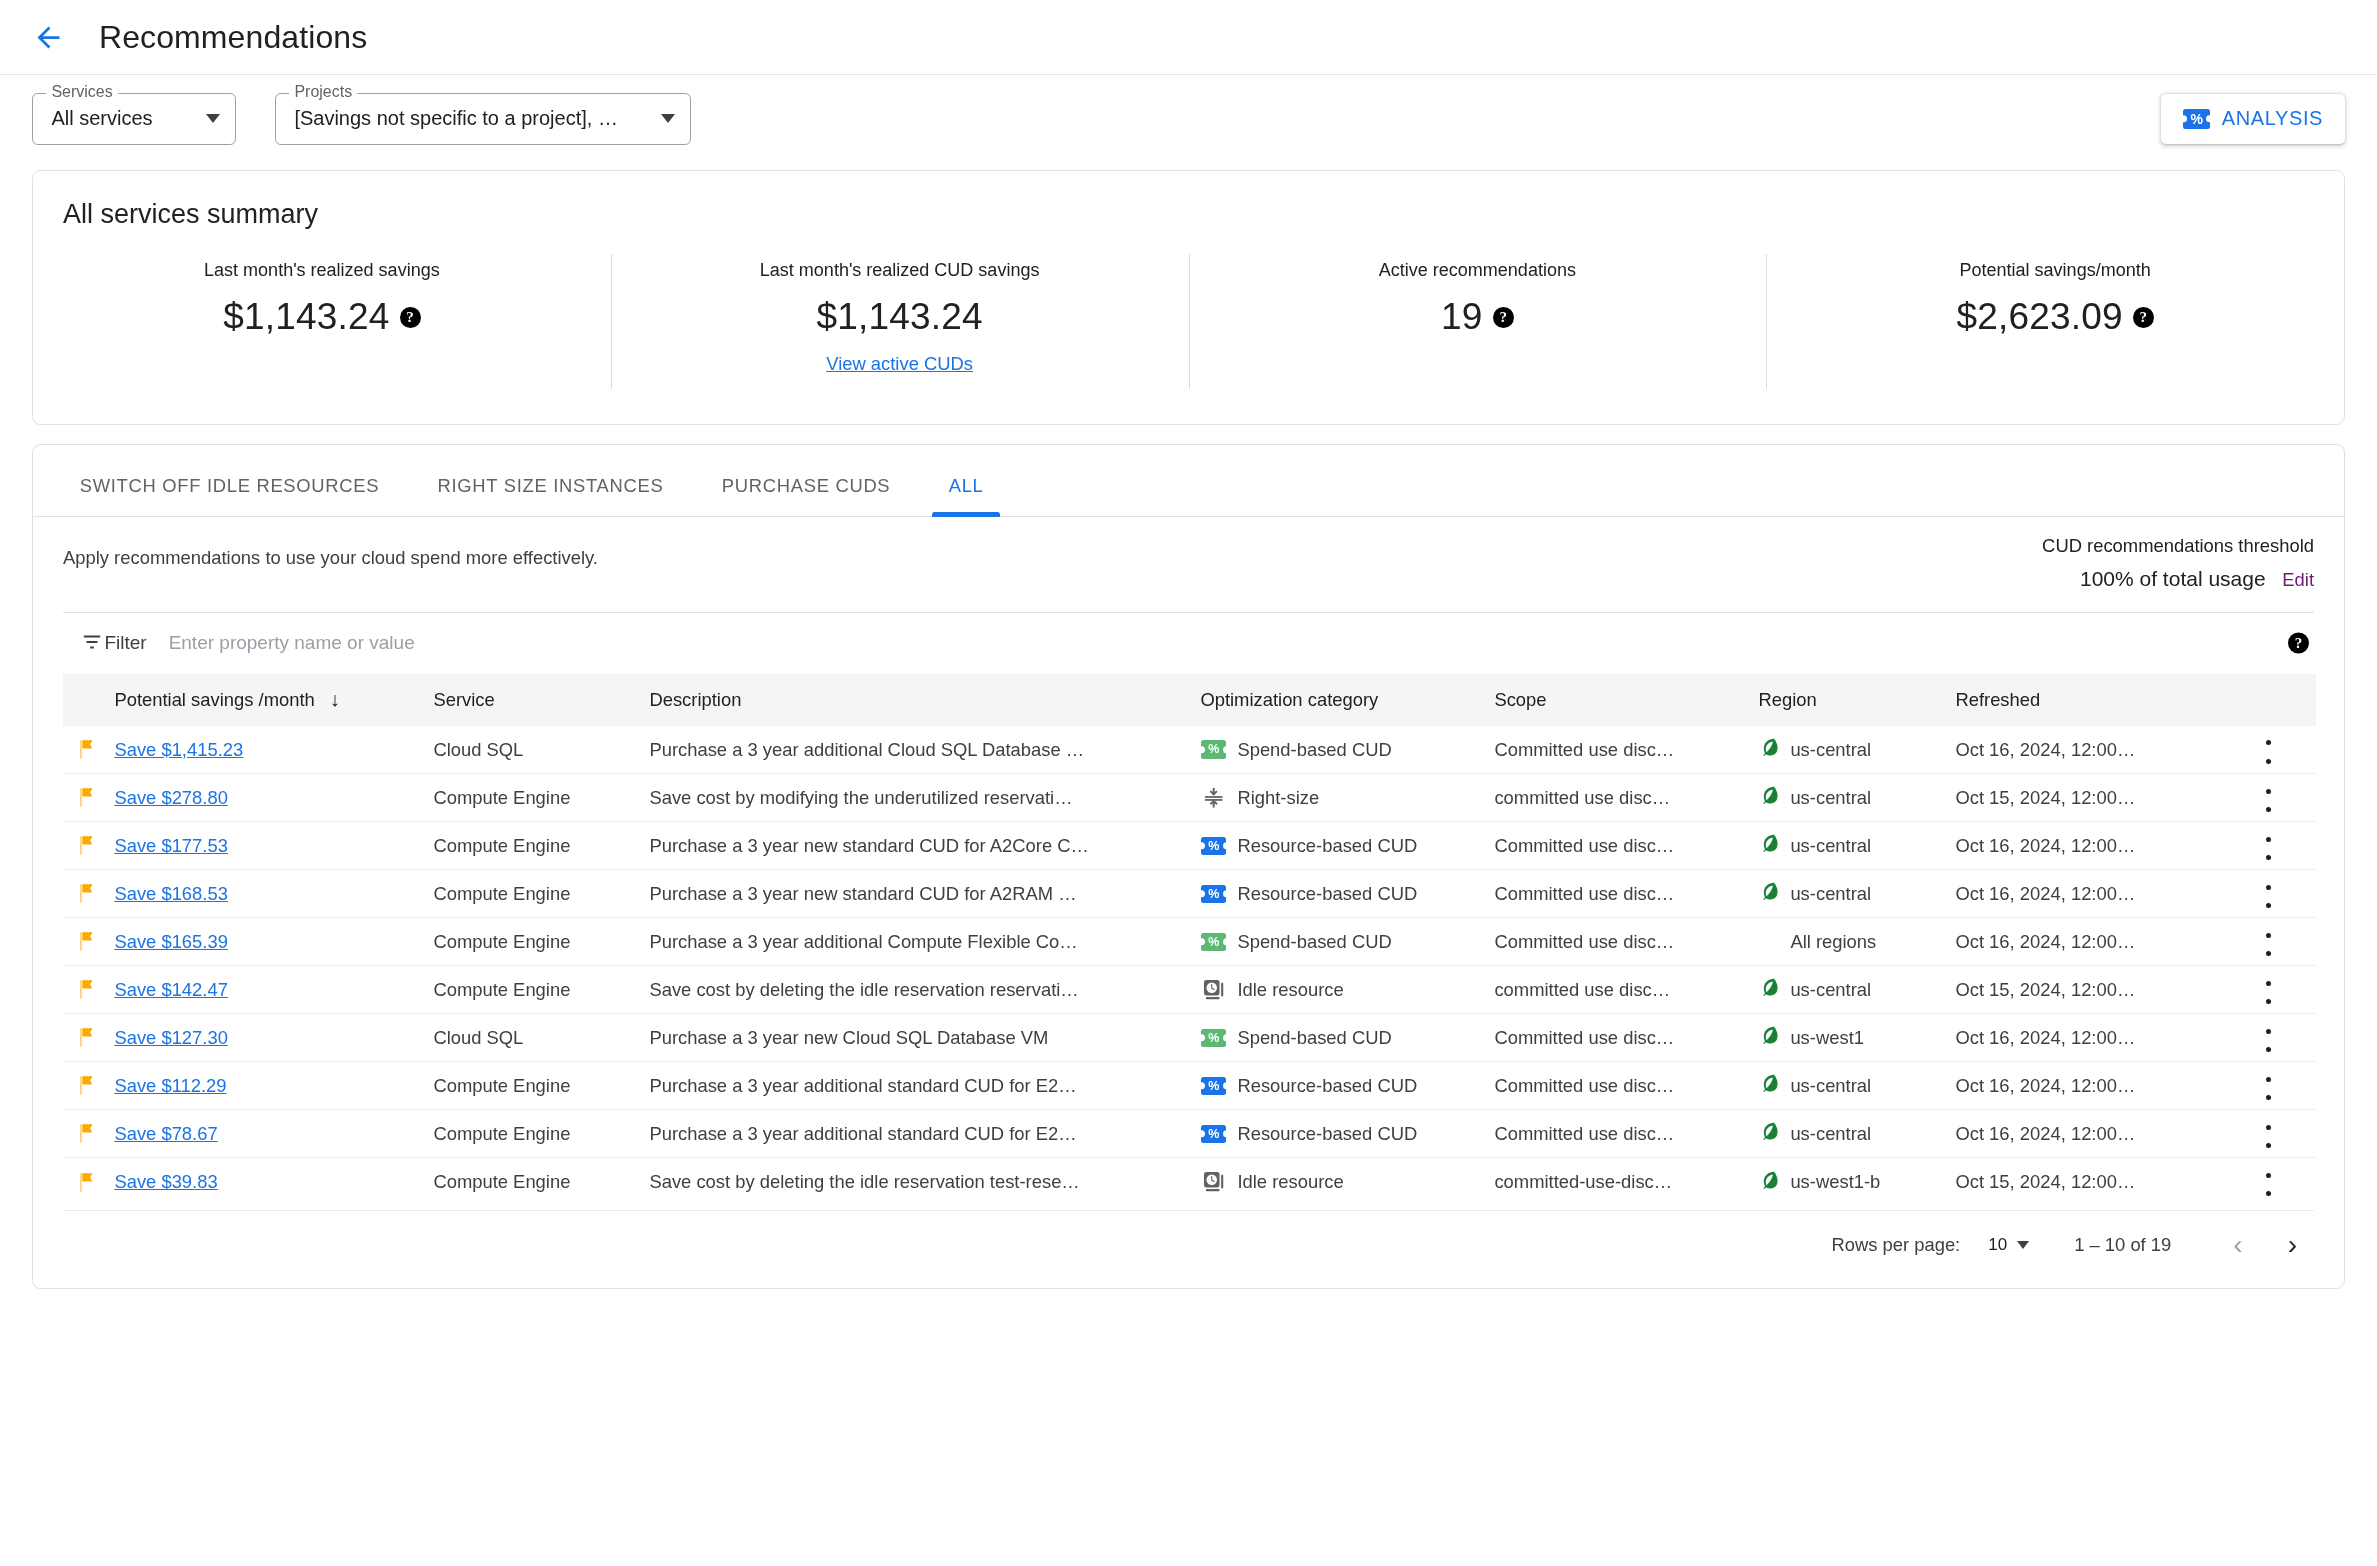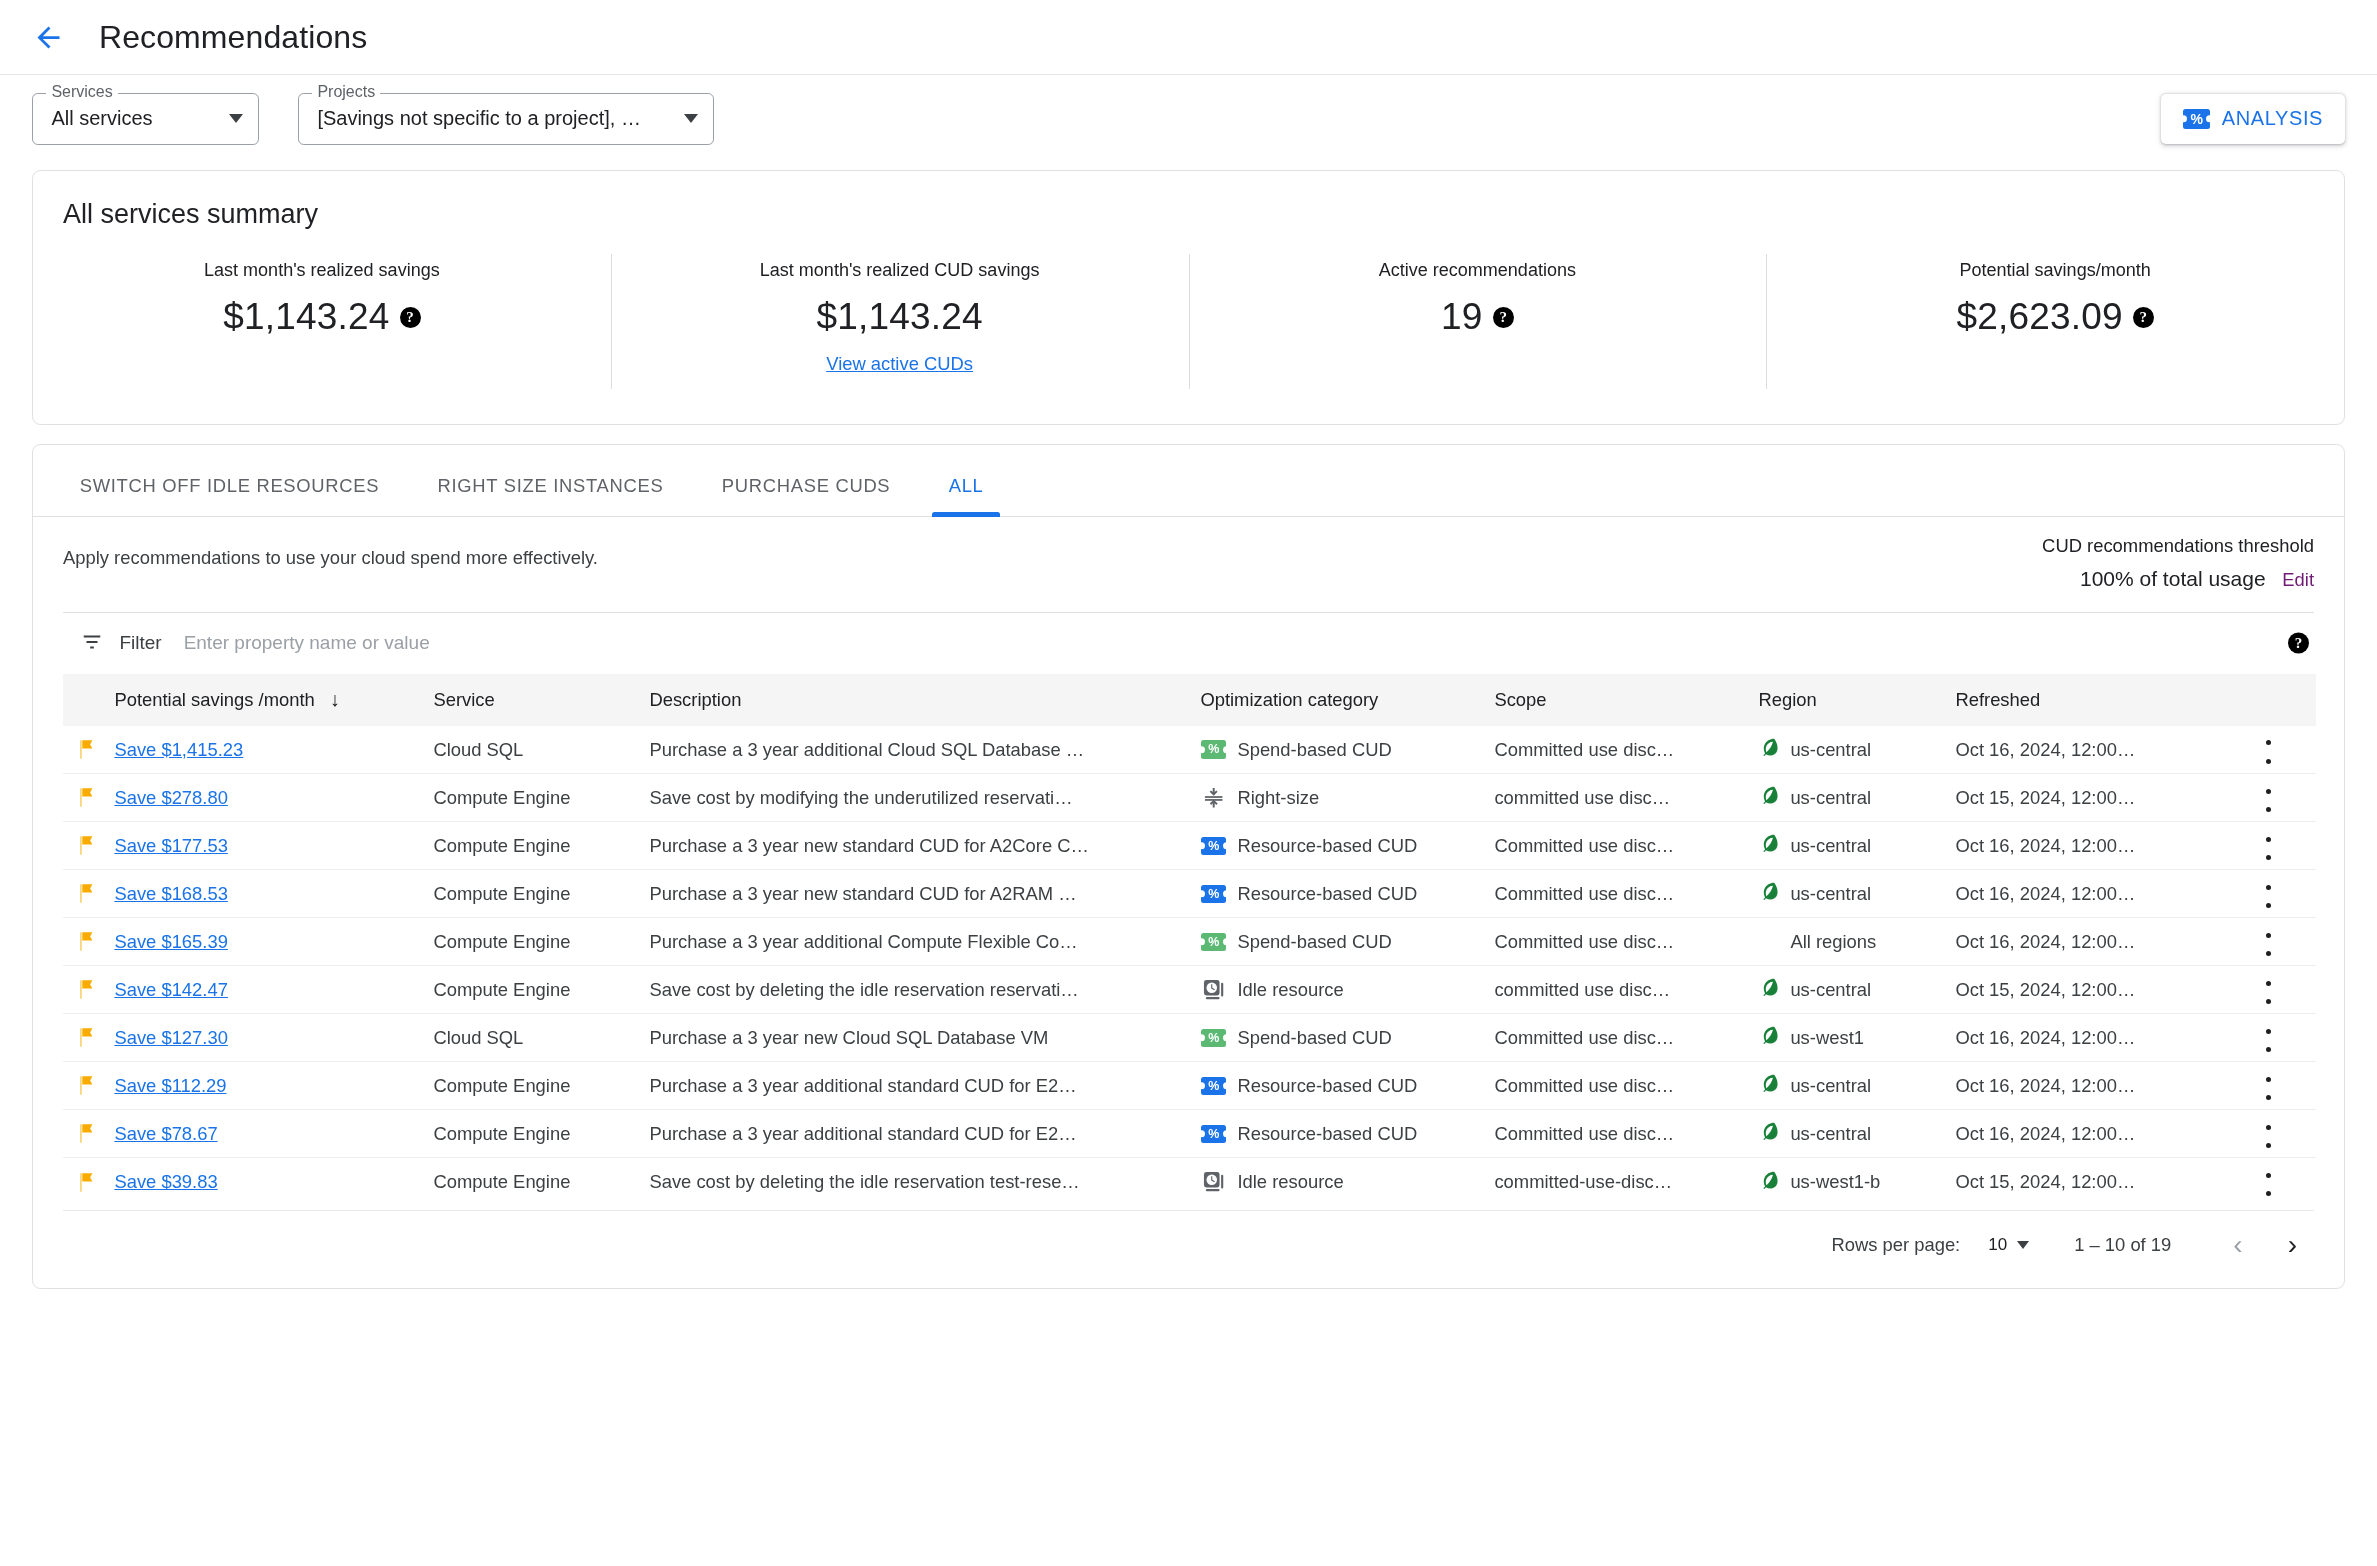--- a/index.html
+++ b/index.html
@@ -40,21 +40,21 @@
   .select-field {
     position: relative;
     height: 52px;
     border: 1.3px solid #9aa0a6;
     border-radius: 5.8px;
     display: flex; align-items: center;
     padding: 0 15px 0 18.4px;
     cursor: pointer;
     background: #fff;
   }
-  .select-field.services { width: 227px; align-items: center; }
+  .select-field.services { width: 204px; align-items: center; }
   .select-field.projects { width: 416px; margin-left: 39px; }
   .select-legend {
     position: absolute; top: -9.2px; left: 13.4px;
     background: #fff; padding: 0 5px;
     font-size: 16px; color: #5f6368; line-height: 16.7px;
     white-space: nowrap;
   }
   .select-value {
     font-size: 20px; color: #202124;
     white-space: nowrap; overflow: hidden; text-overflow: ellipsis;
@@ -182,21 +182,21 @@
     justify-content: flex-end; gap: 16.7px;
   }
   .cud-value { font-size: 21px; color: #202124; }
   .cud-edit { font-size: 18.4px; color: #701a75; cursor: pointer; }
 
   .filter-row {
     margin: 0 30px; height: 62px;
     border-top: 0.8px solid #e0e0e0;
     display: flex; align-items: center; position: relative;
   }
-  .filter-icon-wrap { display: flex; align-items: center; gap: 16px; margin-left: 18.4px; }
+  .filter-icon-wrap { display: flex; align-items: center; gap: 1px; margin-left: 18.4px; }
   .filter-label { font-size: 19px; color: #3c4043; font-weight: 500; }
   .filter-input {
     border: none; outline: none; background: transparent;
     font-family: "Liberation Sans", sans-serif;
     font-size: 19px; color: #5f6368; margin-left: 22px; width: 501px;
   }
   .filter-input::placeholder { color: #9aa0a6; }
   .filter-help {
     position: absolute; right: 5px; top: 50%; transform: translateY(-50%);
   }

